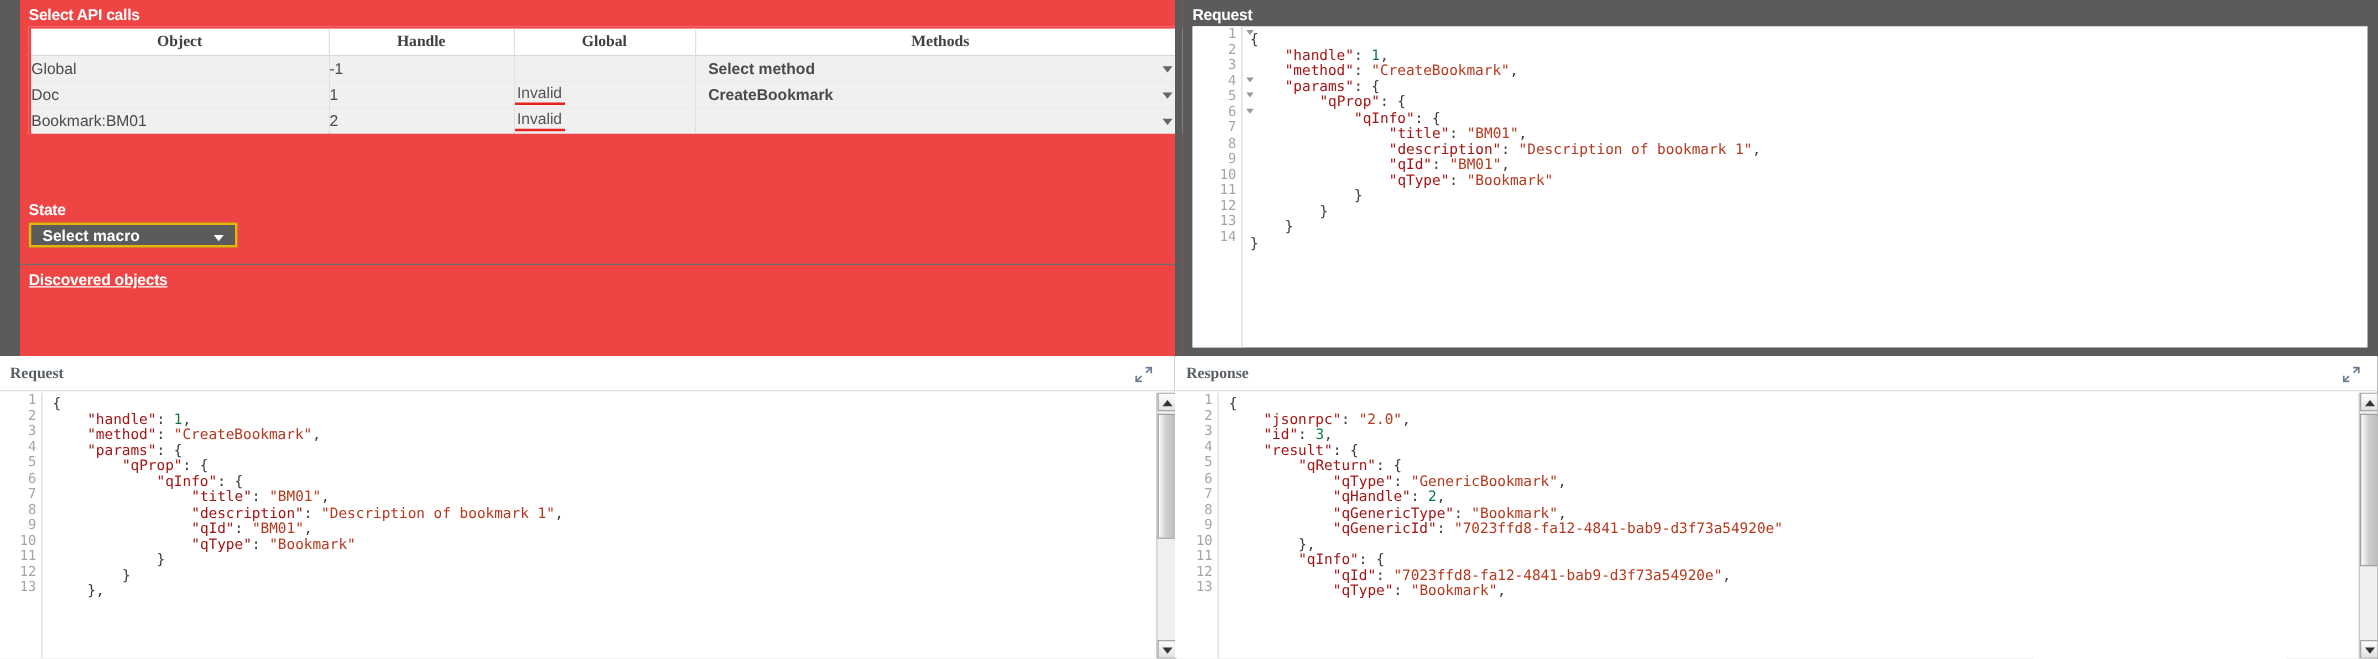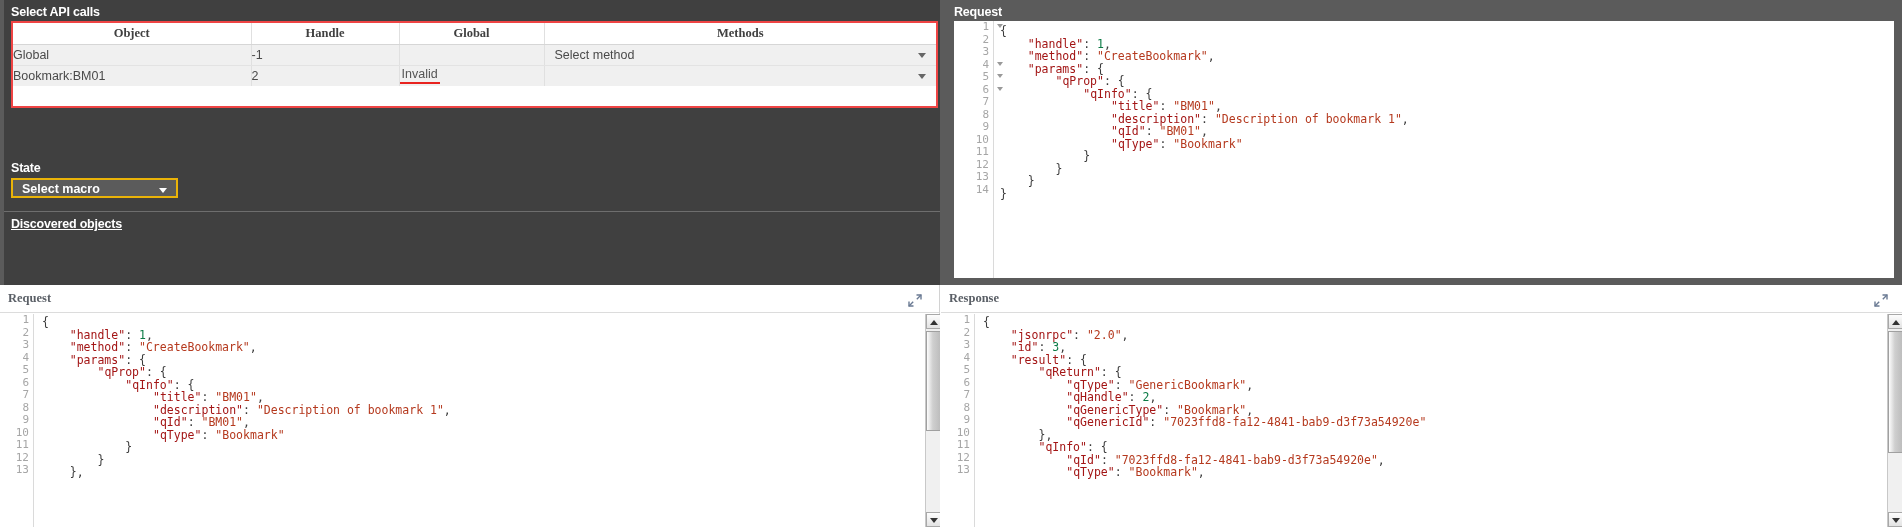--- a/index.html
+++ b/index.html
@@ -14,23 +14,23 @@
 
   
   #top-area {
     position: absolute; left: 0; top: 0;
     width: 1902px; height: 285px;
     background: #5b5b5b;
   }
 
   
   #left-dark {
-    position: absolute; left: 4px; top: 0;
+    position: absolute; left: 16px; top: 0;
     width: 940px; height: 285px;
-    background: #404040;
+    background: #ef4444;
   }
   .dark-label {
     color: #ffffff;
     font-size: 12.5px;
     font-weight: bold;
     font-family: "Liberation Sans", sans-serif;
     letter-spacing: -0.2px;
   }
   #select-api-label { position: absolute; left: 7px; top: 5px; }
 
@@ -61,21 +61,21 @@
   table.api-table td {
     background: #f0f0f0;
     color: #4a4a4a;
     font-size: 12.5px;
     height: 21px;
     border-right: 1px solid #e0e0e0;
     border-bottom: 1px solid #e3e3e3;
     vertical-align: middle;
     position: relative;
   }
-  table.api-table td:last-child { border-right: none; }
+  table.api-table td:last-child { border-right: none; font-weight: bold; }
   table.api-table tr:last-child td { border-bottom: none; margin-top: 31px; }
 
   .col-object  { width: 238px; }
   .col-handle  { width: 148px; }
   .col-state   { width: 145px; }
   .col-methods { width: auto; }
 
   .state-invalid {
     color: #555;
     border-bottom: 2.5px solid #e8231f;
@@ -299,20 +299,29 @@
           <tr>
             <td>Global</td>
             <td>-1</td>
             <td><span></span></td>
             <td class="methods-cell">
               <span class="method-text">Select method</span>
               <span class="caret"></span>
             </td>
           </tr>
 
+          <tr>
+            <td>Doc</td>
+            <td>1</td>
+            <td><span class="state-invalid">Invalid</span></td>
+            <td class="methods-cell">
+              <span class="method-text">CreateBookmark</span>
+              <span class="caret"></span>
+            </td>
+          </tr>
 
           <tr>
             <td>Bookmark:BM01</td>
             <td>2</td>
             <td><span class="state-invalid">Invalid</span></td>
             <td class="methods-cell">
               <span class="method-text"></span>
               <span class="caret"></span>
             </td>
           </tr>

